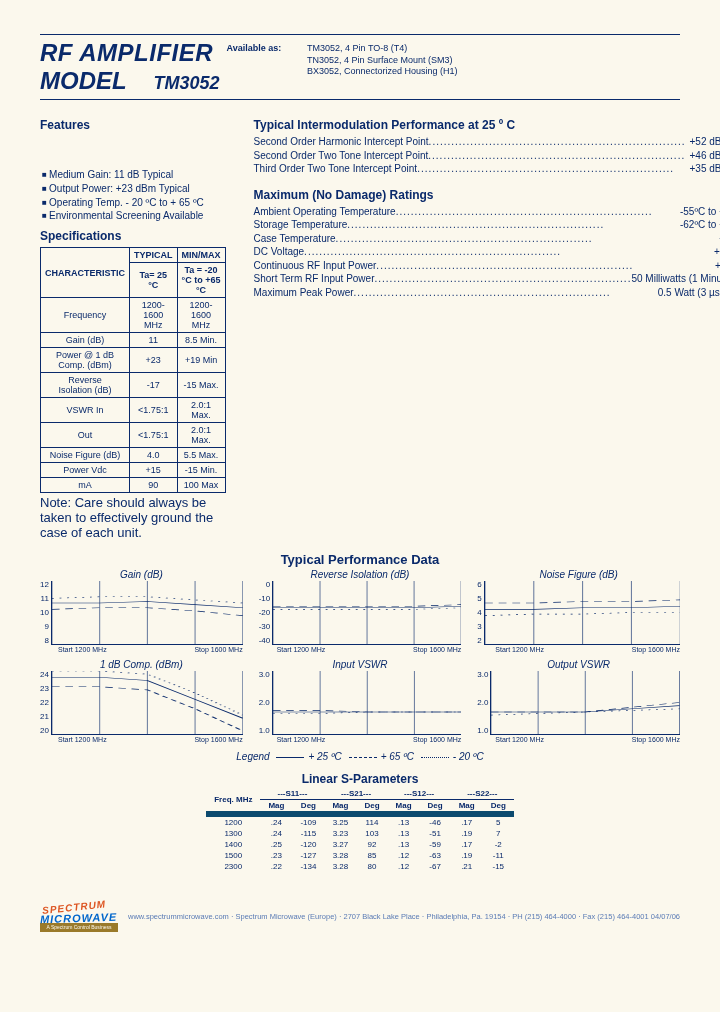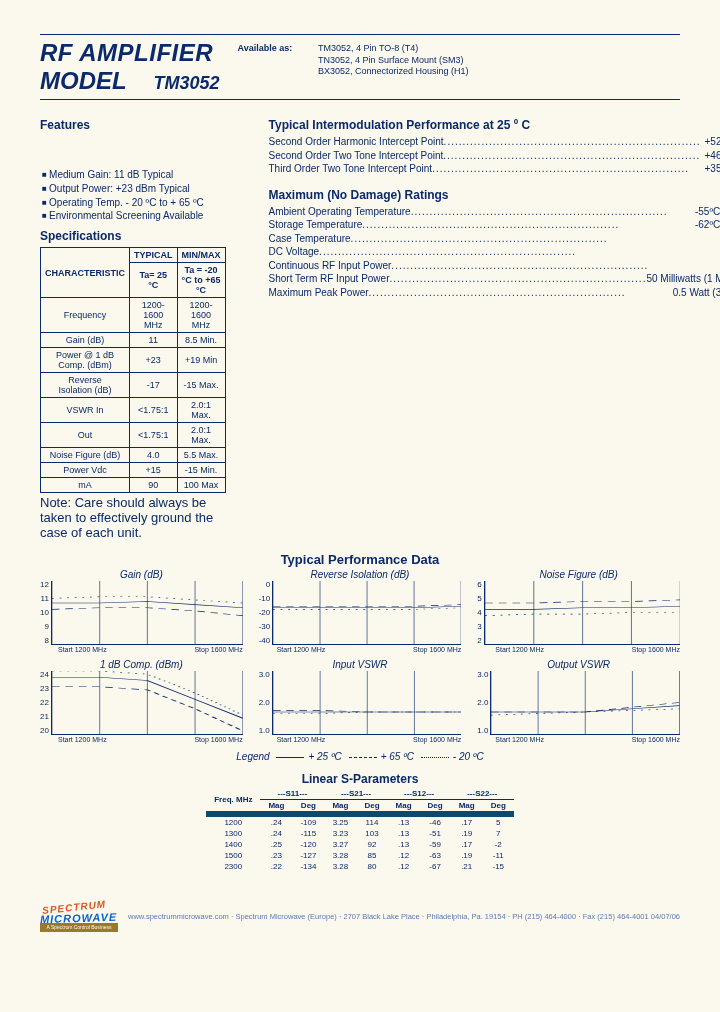--- a/index.html
+++ b/index.html
@@ -8,31 +8,31 @@
     font-family: Arial, Helvetica, sans-serif;
     width: 720px;
     height: 1012px;
     padding: 30px 40px 20px 40px;
     color: #0a2a6b;
     font-size: 10px;
   }
   .rule { border-top: 1.5px solid #0a2a6b; margin: 4px 0; }
 
   
-  .hdr { display: flex; align-items: flex-start; gap: 18px; }
+  .hdr { display: flex; align-items: flex-start; gap: 7px; }
   .hdr-left { flex: 0 0 auto; }
   .hdr-title { font-size: 24px; font-weight: 900; font-style: italic; letter-spacing: .5px; }
   .hdr-model { font-size: 24px; font-weight: 900; font-style: italic; }
   .hdr-modelnum { font-size: 18px; font-weight: 900; font-style: italic; margin-left: 24px; }
   .hdr-right { flex: 1; font-size: 9px; line-height: 1.3; padding-top: 4px; }
   .hdr-right .lbl { font-weight: 700; display: inline-block; width: 78px; vertical-align: top; }
   .hdr-right .vals { display: inline-block; }
 
   
-  .body2 { display: flex; gap: 43px; margin-top: 12px; }
+  .body2 { display: flex; gap: 28px; margin-top: 12px; }
   .col { flex: 1; }
 
   .sec-h { font-size: 12px; font-weight: 700; margin: 6px 0 3px; }
   ul.feat { list-style: none; padding-left: 2px; margin-top: 36px; }
   ul.feat li::before { content: "■ "; font-size: 8px; position: relative; top: -1px; }
   ul.feat li { font-size: 10px; line-height: 1.35; }
 
   .dotrow { display: flex; white-space: nowrap; font-size: 10px; line-height: 1.35; }
   .dotrow .l { flex: 0 0 auto; }
   .dotrow .d { flex: 1; overflow: hidden; }

